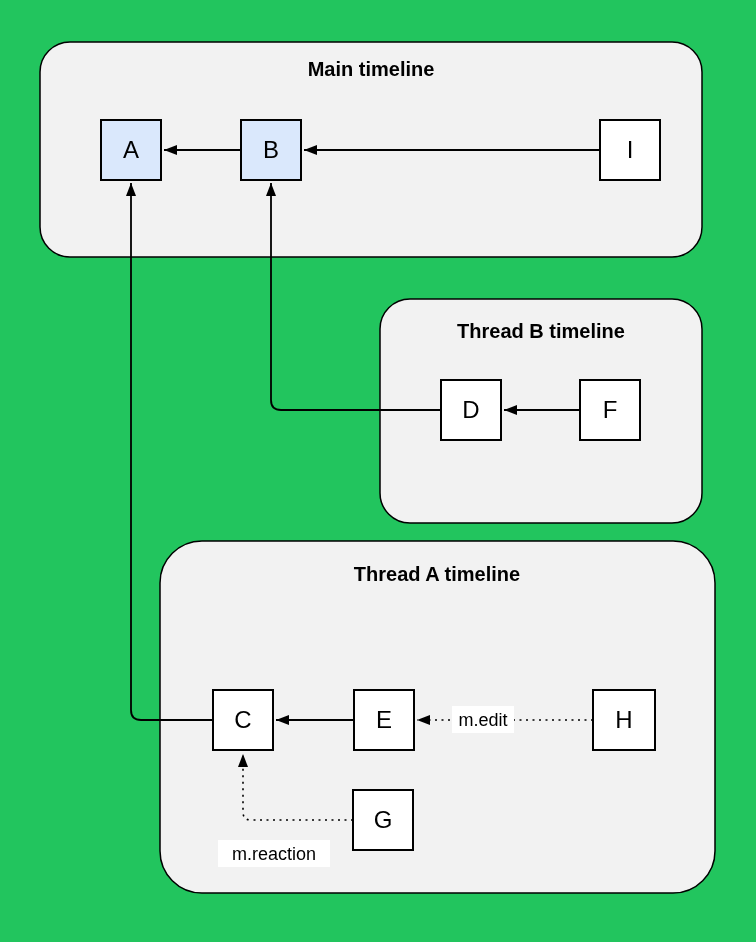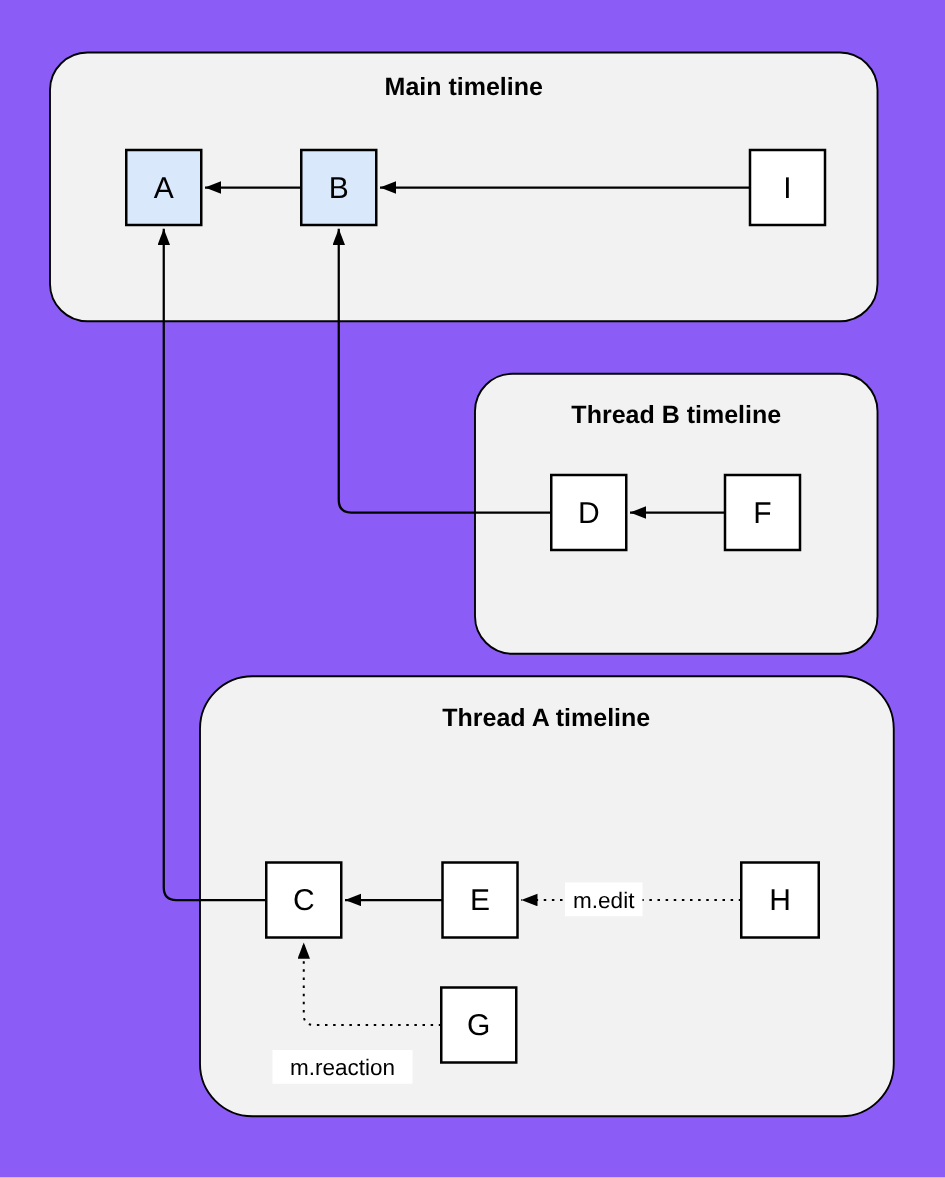--- a/index.html
+++ b/index.html
@@ -8,21 +8,21 @@
     background: #ffffff;
     width: 756px;
     height: 942px;
     overflow: hidden;
     font-family: "Liberation Sans", sans-serif;
   }
   .stage {
     position: relative;
     width: 756px;
     height: 942px;
-    background: #8b5cf6;
+    background: #22c55e;
   }
   svg { display: block; }
   .container-box {
     stroke: #000000;
     stroke-width: 1.5;
   }
   .container-title {
     font-family: "Liberation Sans", sans-serif;
     font-size: 20px;
     font-weight: bold;

